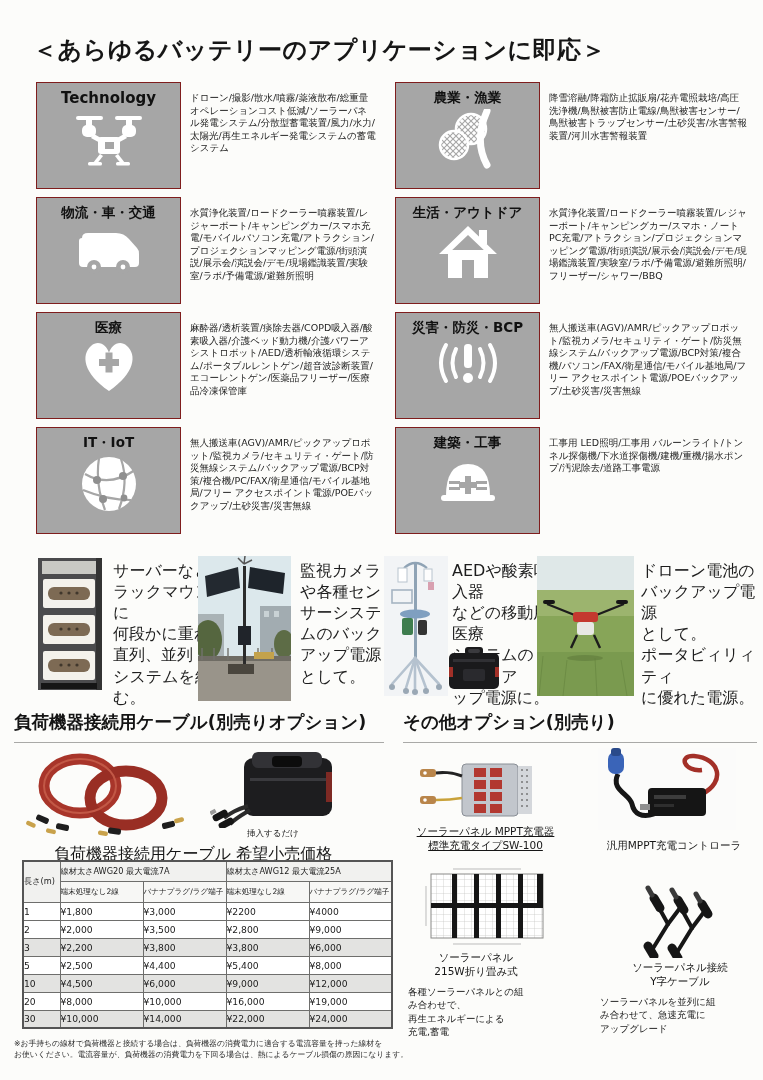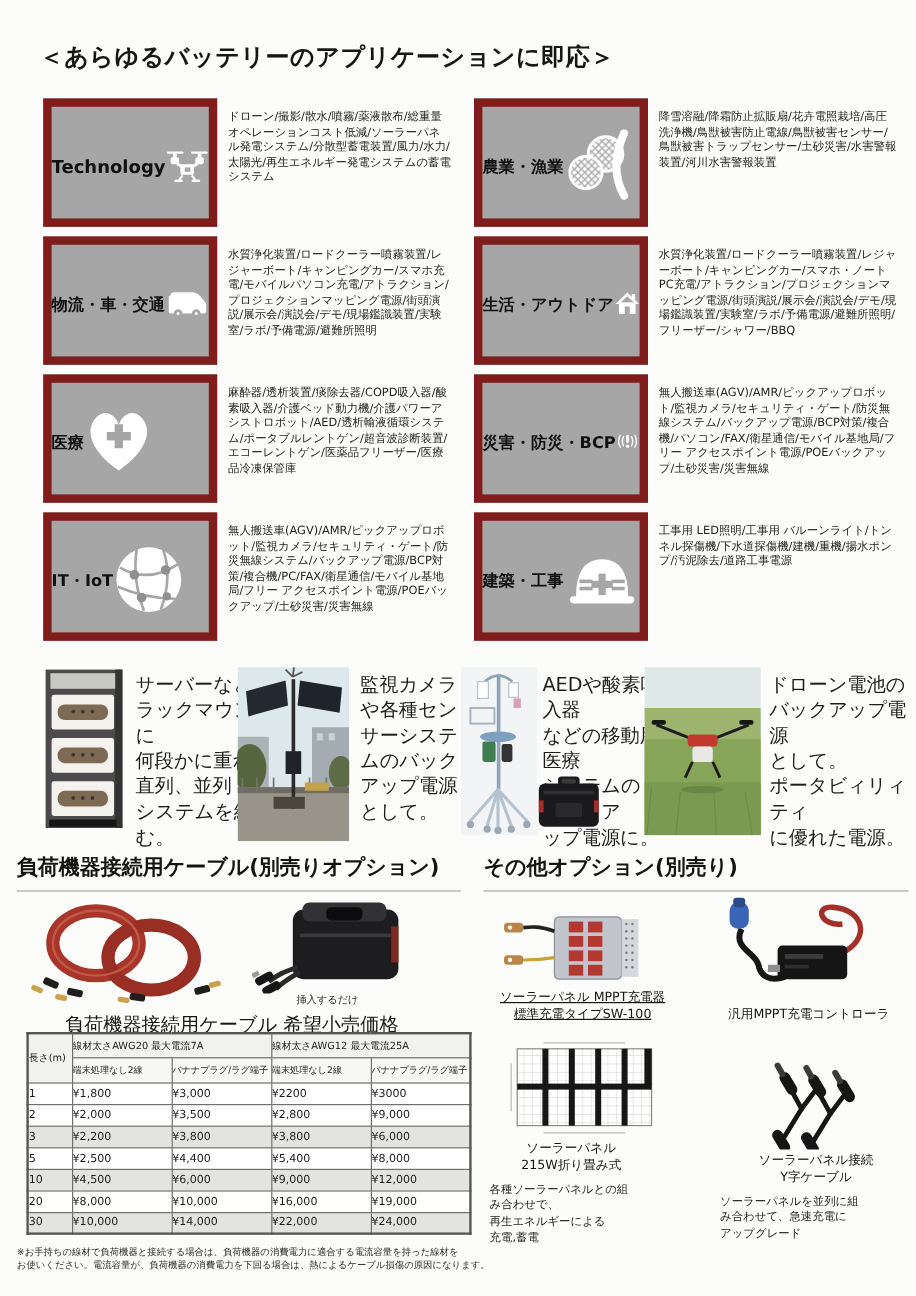--- a/index.html
+++ b/index.html
@@ -3,26 +3,26 @@
 <meta charset="utf-8">
 <style>
   * { margin:0; padding:0; box-sizing:border-box; }
   html,body { width:763px; }
   body {
     font-family:"DejaVu Sans","Liberation Sans",sans-serif;
     background:#fcfcfa; color:#1b1b1b;
   }
   .page { position:relative; width:763px; height:1080px; background:#fcfcfa; overflow:hidden; }
 
-  .page-title { position:absolute; left:33px; top:34px; font-size:20px; font-weight:bold; letter-spacing:0.5px; color:#161616; }
+  .page-title { position:absolute; left:33px; top:34px; font-size:24px; font-weight:bold; letter-spacing:0.5px; color:#161616; }
 
   
   .grid { position:absolute; left:36px; top:82px; display:grid; grid-template-columns:340px 352px; column-gap:19px; grid-auto-rows:115px; }
   .cat { display:flex; align-items:flex-start; }
-  .tile { width:145px; height:107px; background:#a6a6a6; border:7px solid #7f1d1d; display:flex; flex-direction:row; align-items:center; flex:0 0 145px; }
+  .tile { width:145px; height:107px; background:#a6a6a6; border:1px solid #7f1d1d; display:flex; flex-direction:column; align-items:center; flex:0 0 145px; }
   .tile-title { font-size:13.5px; font-weight:bold; color:#111; margin-top:7px; line-height:1.1; white-space:nowrap; }
   .tile-title.en { font-size:15px; }
   .tile svg { margin-top:4px; }
   .desc { font-size:9.5px; line-height:1.32; color:#222; margin-left:9px; padding-top:10px; width:190px; }
   .col2 .desc { width:202px; }
 
   
   .photo { position:absolute; }
   .caption { position:absolute; font-size:16px; line-height:1.32; color:#1d1d1d; white-space:pre-line; }
 
@@ -378,21 +378,21 @@
       <th class="sub">端末処理なし2線</th>
       <th class="sub">バナナプラグ/ラグ端子</th>
       <th class="sub">端末処理なし2線</th>
       <th class="sub">バナナプラグ/ラグ端子</th>
     </tr>
     <tr>
       <td class="len">1</td>
       <td class="val">¥1,800</td>
       <td class="val">¥3,000</td>
       <td class="val">¥2200</td>
-      <td class="val">¥3000</td>
+      <td class="val">¥4000</td>
     </tr>
     <tr>
       <td class="len">2</td>
       <td class="val">¥2,000</td>
       <td class="val">¥3,500</td>
       <td class="val">¥2,800</td>
       <td class="val">¥9,000</td>
     </tr>
     <tr class="shade">
       <td class="len">3</td>

